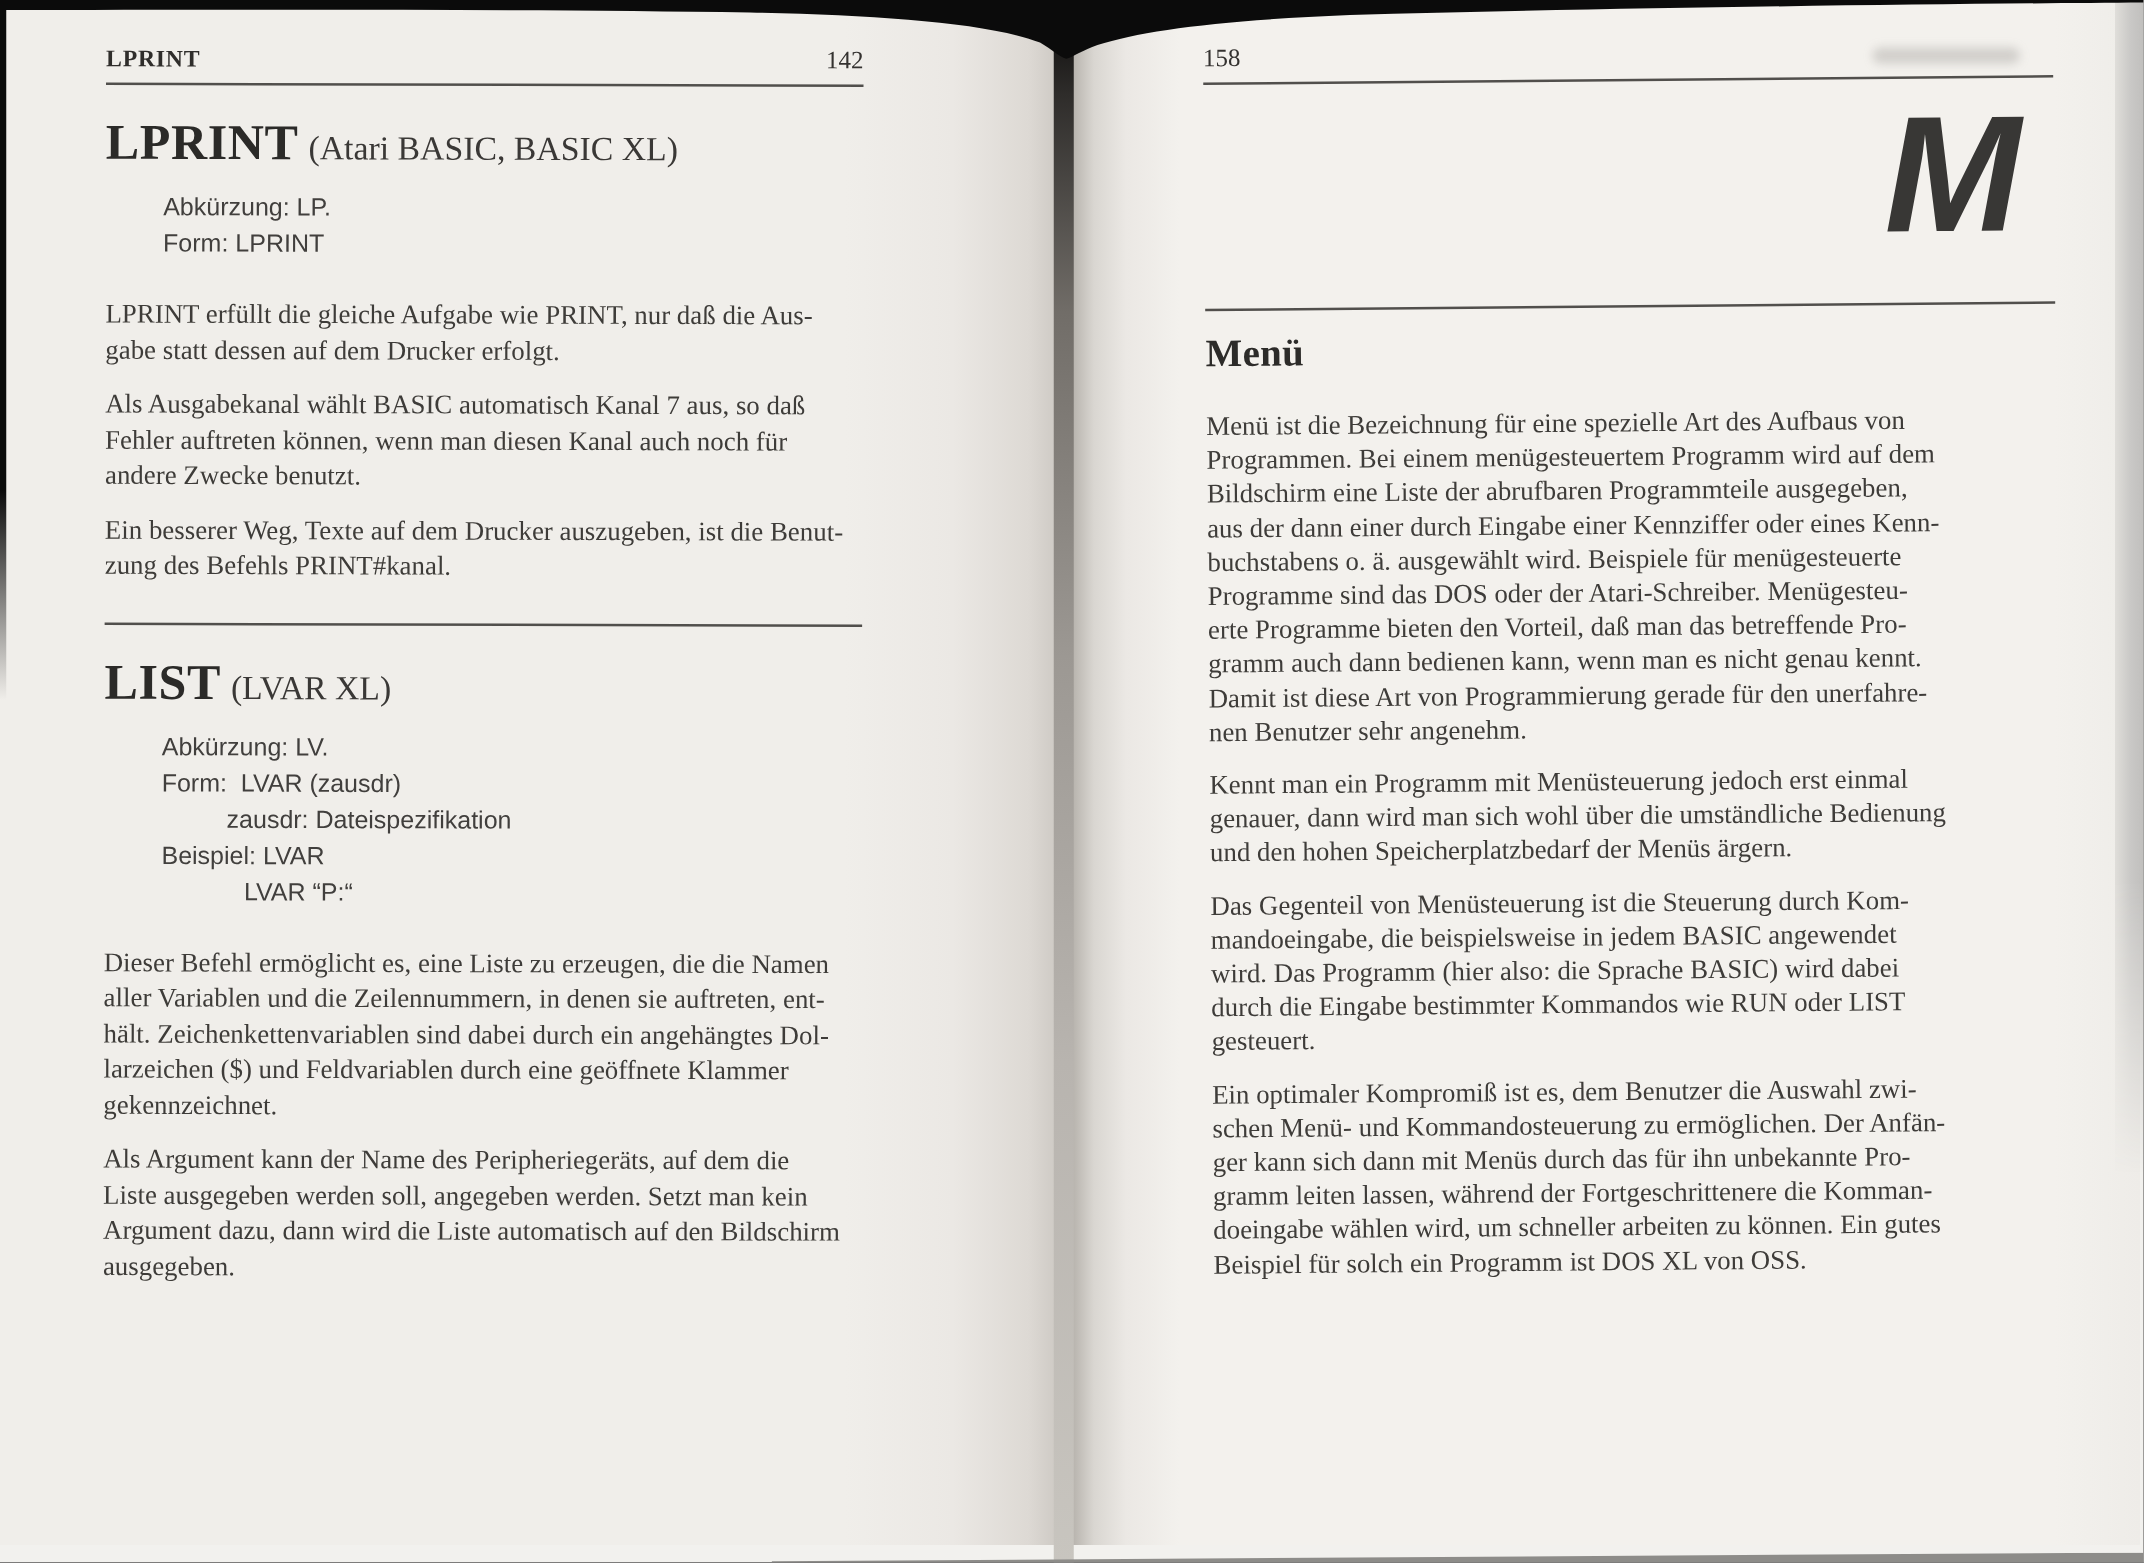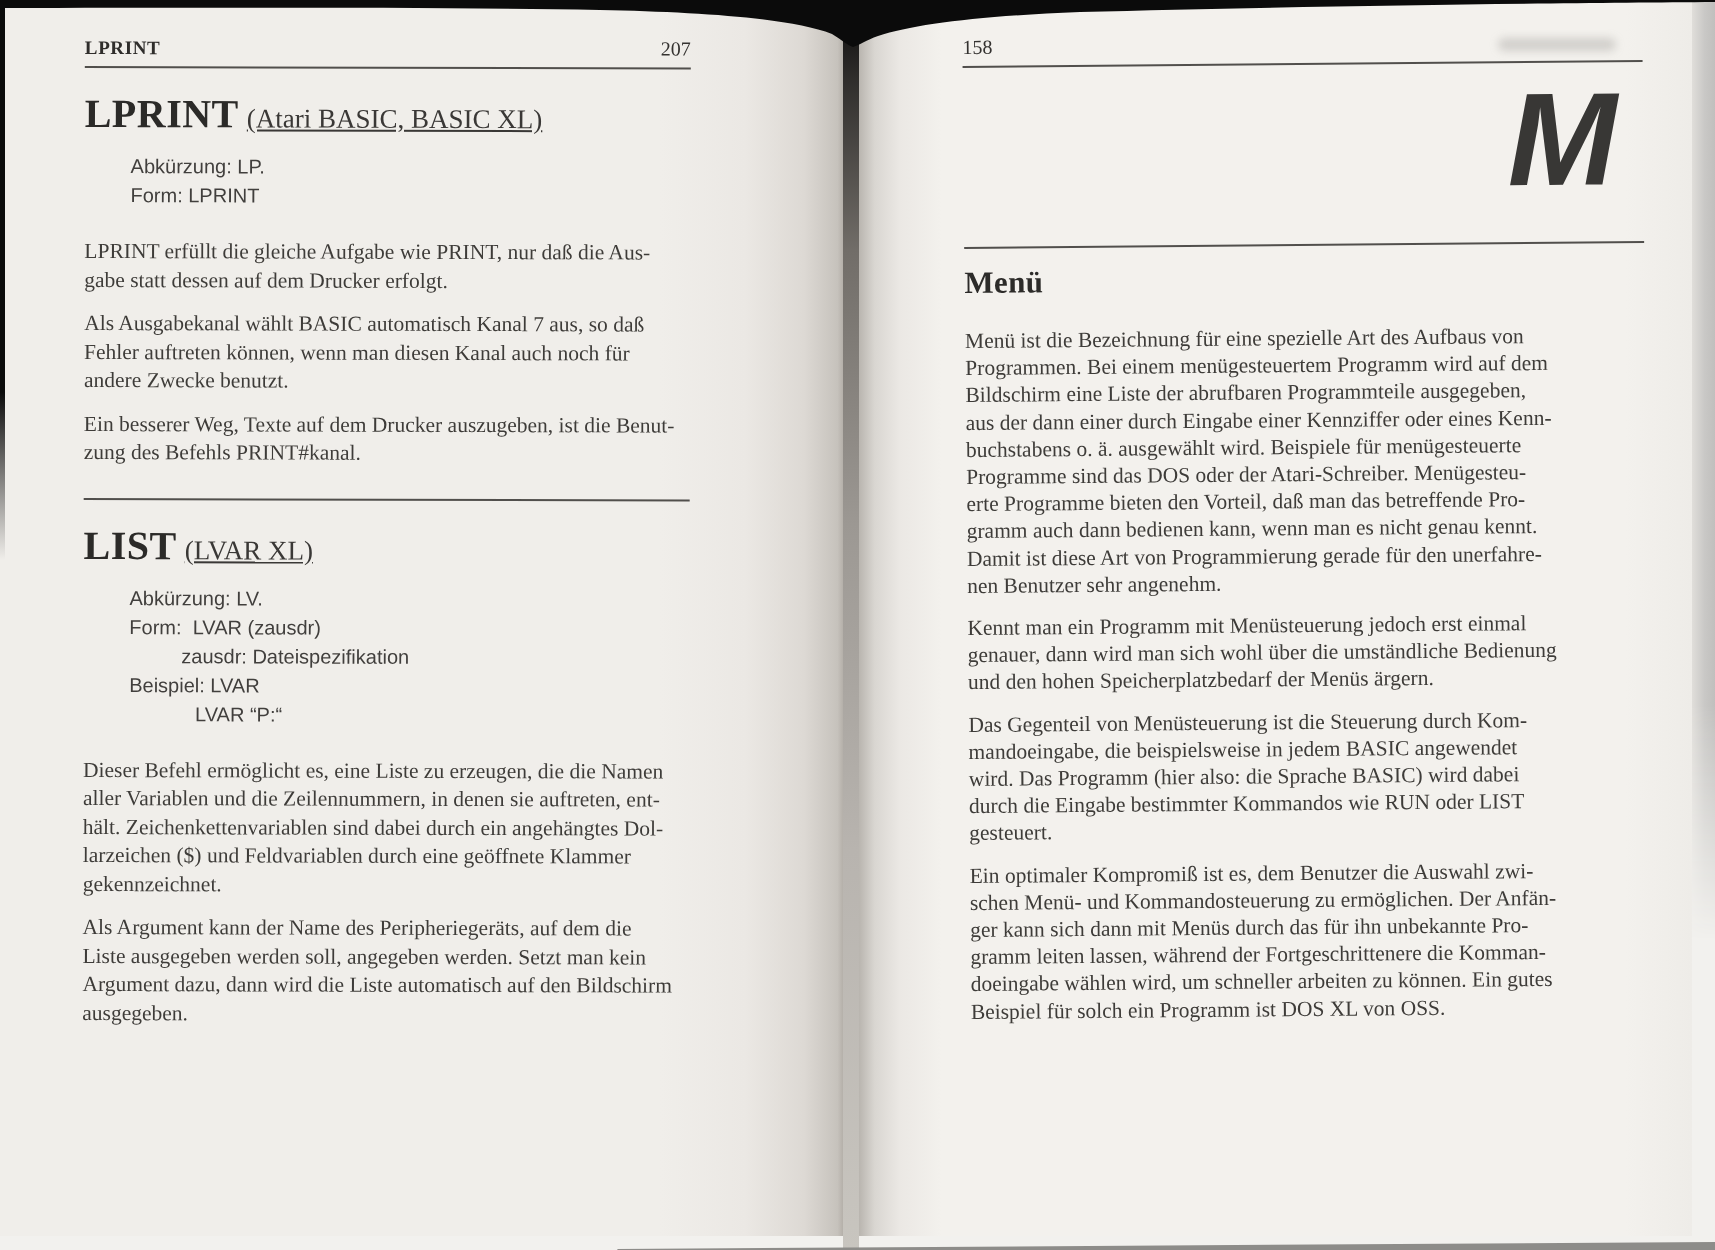--- a/index.html
+++ b/index.html
@@ -1,21 +1,21 @@
 <!DOCTYPE html>
 <html><head>
 <meta charset="utf-8">
 <style>
   html,body { margin:0; padding:0; background:#222; }
   .scan {
     position:relative; width:1715px; height:1250px; overflow:hidden;
     background:#f2f1ee;
     font-family:"Liberation Serif","DejaVu Serif",serif;
   }
-  .page { position:absolute; top:0; bottom:14px; z-index:1; }
+  .page { position:absolute; top:0; bottom:14px; z-index:1;padding-left:20px; }
   .page-left  {
     left:0; width:846px;
     background:linear-gradient(to right,#f0eeea 0%,#f0eeea 78%,#ebe8e4 88%,#ddd9d4 95%,#c6c2bc 99%,#aba69f 100%);
   }
   .page-right {
     left:858px; width:834px;
     background:linear-gradient(to right,#b7b3ad 0%,#d9d6d1 2%,#ebe8e4 5%,#f3f1ed 10%,#f3f1ed 92%,#eeece8 100%);
   }
   .gutter {
     position:absolute; left:843px; width:16px; top:0; height:100%; z-index:2;
@@ -47,21 +47,21 @@
   .content-right { left:104px; width:680px; transform:rotate(-0.5deg); transform-origin:top left; }
 
   .pagehead { display:flex; justify-content:space-between; align-items:baseline; margin-top:36px; }
   .pagehead.single { justify-content:flex-start; }
   .runhead { font-weight:bold; font-size:19px; letter-spacing:0.6px; color:#2f2d2b; }
   .pagenum { font-size:20px; color:#343230; }
   .rule { height:2px; background:#514f4c; margin-top:7px; }
 
   .term-line { margin-top:26px; line-height:1; }
   .term { font-weight:bold; font-size:40px; letter-spacing:0.5px; color:#2b2a28; }
-  .dialects { font-size:27px; color:#3a3836; margin-left:4px;text-decoration:underline; }
+  .dialects { font-size:27px; color:#3a3836; margin-left:4px; }
 
   .spec {
     margin-top:18px; margin-left:46px;
     font-family:"Liberation Sans","DejaVu Sans",sans-serif;
     font-size:20px; line-height:29px; color:#413f3d;
   }
   .spec-line { white-space:pre; }
   .ind1 { padding-left:52px; }
   .ind2 { padding-left:66px; }
 
@@ -85,21 +85,21 @@
 </head>
 <body>
 
 <div class="scan">
 
   <div class="page page-left">
     <div class="content content-left">
 
       <div class="pagehead">
         <span class="runhead">LPRINT</span>
-        <span class="pagenum">207</span>
+        <span class="pagenum">142</span>
       </div>
       <div class="rule"></div>
 
       <div class="entry">
         <div class="term-line">
           <span class="term">LPRINT</span>
           <span class="dialects">(Atari BASIC, BASIC XL)</span>
         </div>
         <div class="spec">
           <div class="spec-line">Abkürzung: LP.</div>

